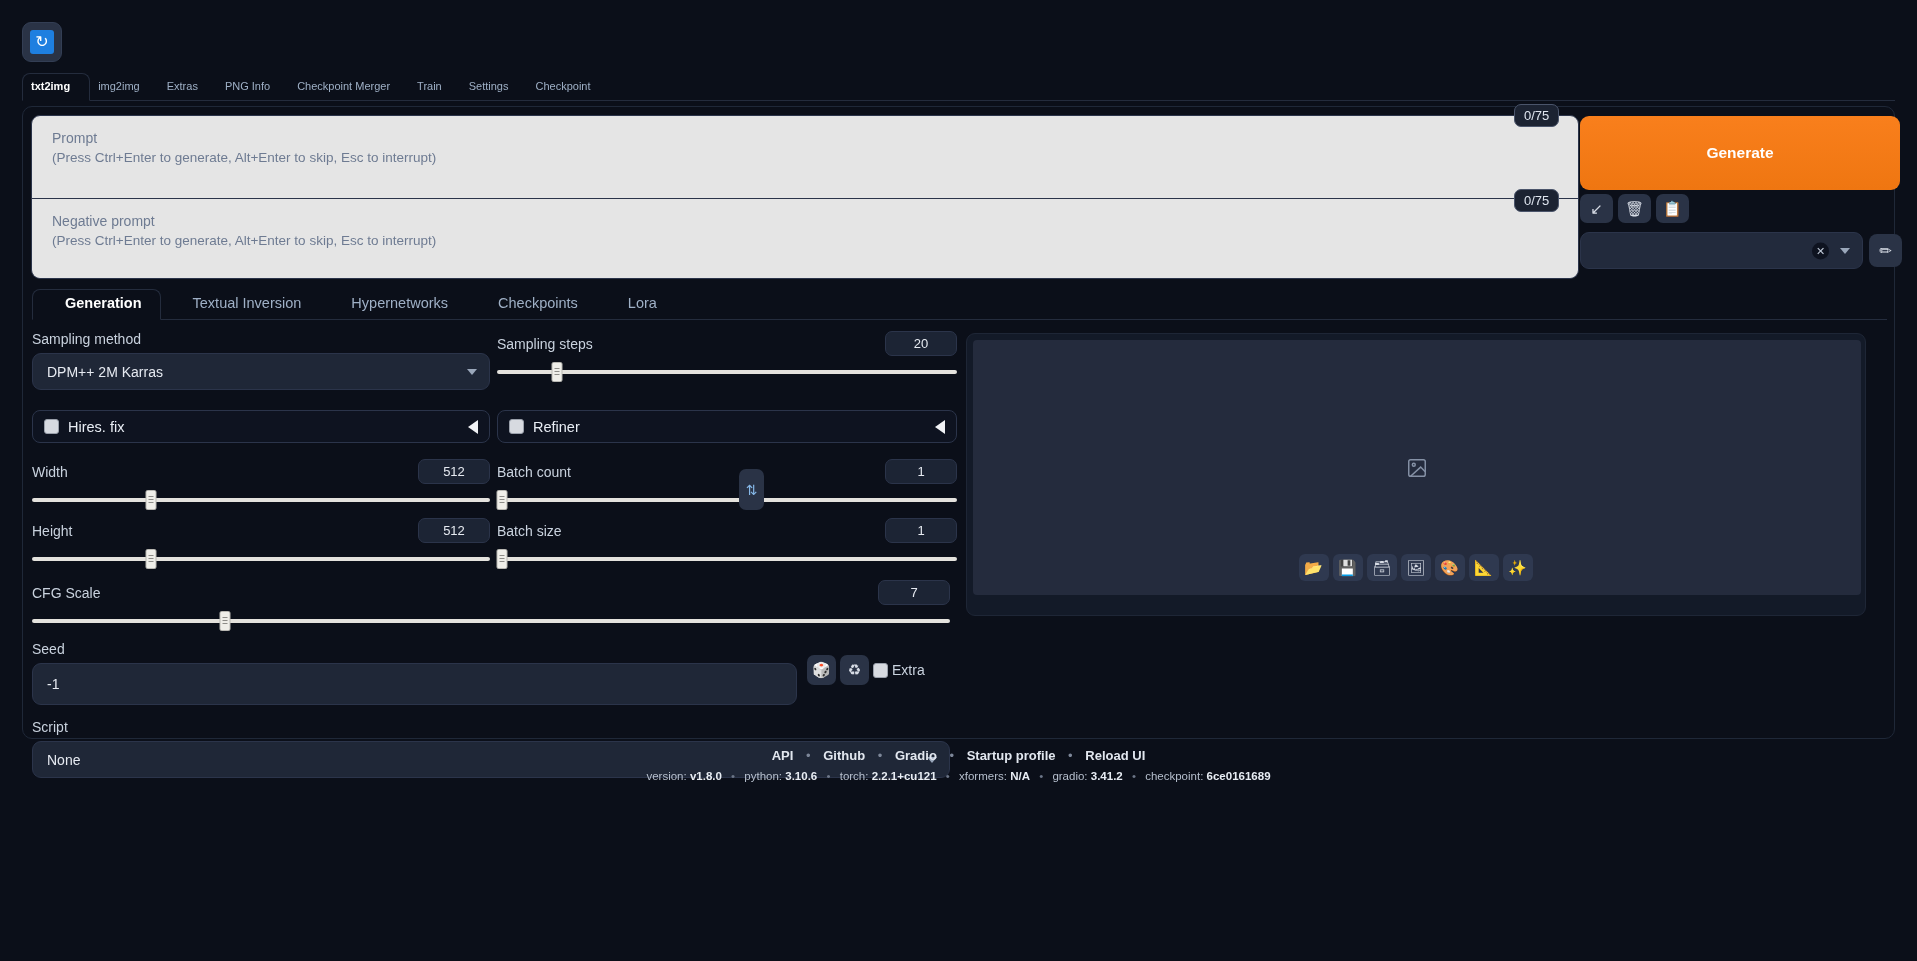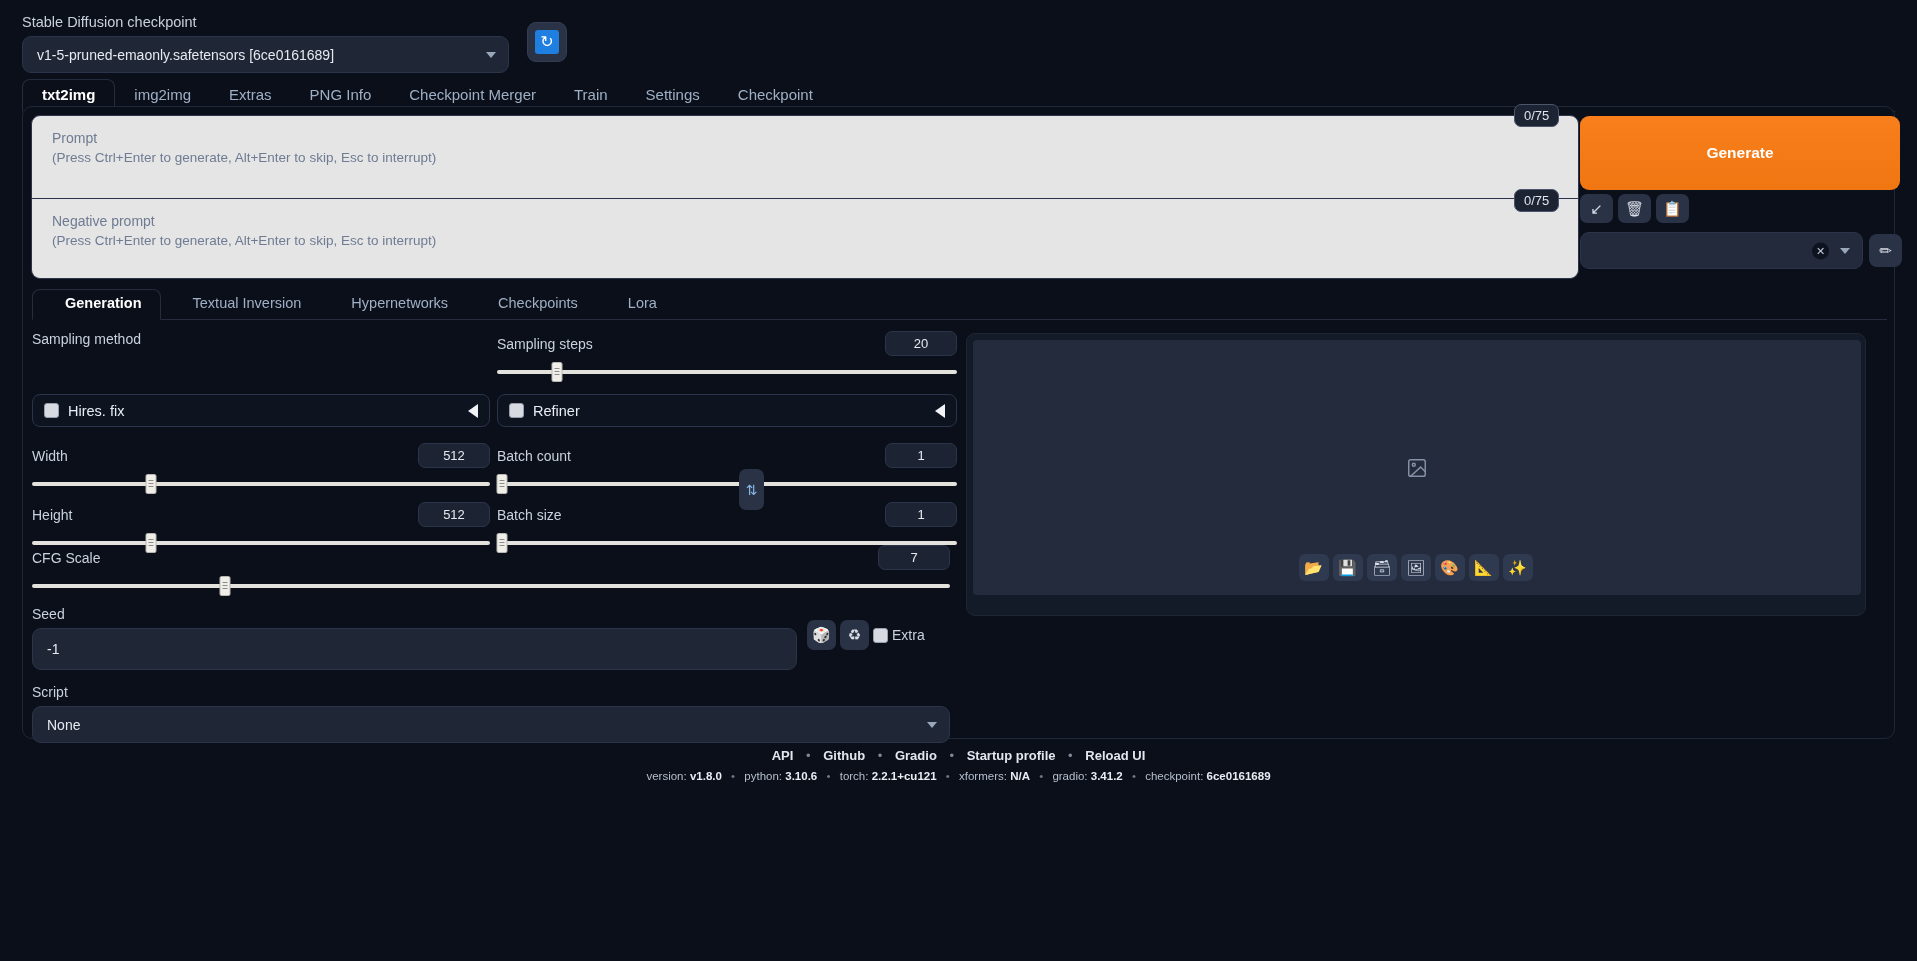--- a/index.html
+++ b/index.html
@@ -38,21 +38,21 @@
     font-size: 16px; color: #fff; line-height: 1;
   }
 
   
   .tabrow {
     display: flex; align-items: flex-end; gap: 0;
     margin: 7px 0 0 22px; border-bottom: 1px solid #242c3d;
     width: 1873px; height: 32px;
   }
   .tab {
-    font-size: 15px; color: #9fb0c6; padding: 6px 19px 8px 19px;
+    font-size: 11px; color: #9fb0c6; padding: 6px 19px 8px 8px;
     cursor: pointer; white-space: nowrap;
   }
   .tab.active {
     color: #ffffff; font-weight: bold; background: #0b0f19;
     border: 1px solid #242c3d; border-bottom: 1px solid #0b0f19;
     border-radius: 8px 8px 0 0; margin-bottom: -1px;
   }
 
   
   .gen-card {
@@ -232,27 +232,20 @@
   .fver { font-size: 11.5px; color: #b6bfcd; margin-top: 7px; }
   .fver b { color: #e8edf4; }
   .fver .sep { color: #6c7policy; color: #6c7688; margin: 0 6px; }
 </style>
 </head>
 <body>
 
 <div class="app">
 
   <div class="topbar">
-    <div class="ckpt-wrap">
-      <div class="ckpt-label">Stable Diffusion checkpoint</div>
-      <div class="ckpt-select">
-        <span>v1-5-pruned-emaonly.safetensors [6ce0161689]</span>
-        <span class="caret"></span>
-      </div>
-    </div>
     <div class="refresh-btn">
       <span class="refresh-glyph">↻</span>
     </div>
   </div>
 
   <div class="tabrow">
     <div class="tab active">txt2img</div>
     <div class="tab">img2img</div>
     <div class="tab">Extras</div>
     <div class="tab">PNG Info</div>
@@ -300,20 +293,24 @@
       <div class="subtab">Hypernetworks</div>
       <div class="subtab">Checkpoints</div>
       <div class="subtab">Lora</div>
     </div>
 
     <div class="params" style="top:224px;">
 
       <div class="row-two">
         <div class="col-l">
           <div class="lbl">Sampling method</div>
+          <div class="dropdown">
+            <span>DPM++ 2M Karras</span>
+            <span class="caret"></span>
+          </div>
         </div>
         <div class="col-r">
           <div class="hdr-line">
             <div class="lbl">Sampling steps</div>
             <div class="numbox">20</div>
           </div>
           <div class="slider-track">
             <div class="slider-thumb" style="left:13%;"></div>
           </div>
         </div>
@@ -364,21 +361,21 @@
           <div class="hdr-line" style="margin-top:16px;">
             <div class="lbl">Batch size</div>
             <div class="numbox">1</div>
           </div>
           <div class="slider-track">
             <div class="slider-thumb" style="left:1%;"></div>
           </div>
         </div>
       </div>
 
-      <div style="width:918px; margin-top:0;">
+      <div style="width:918px; margin-top:19px;">
         <div class="hdr-line">
           <div class="lbl">CFG Scale</div>
           <div class="numbox">7</div>
         </div>
         <div class="slider-track">
           <div class="slider-thumb" style="left:21%;"></div>
         </div>
       </div>
 
       <div style="margin-top:18px; display:flex; align-items:center; gap:10px;">

